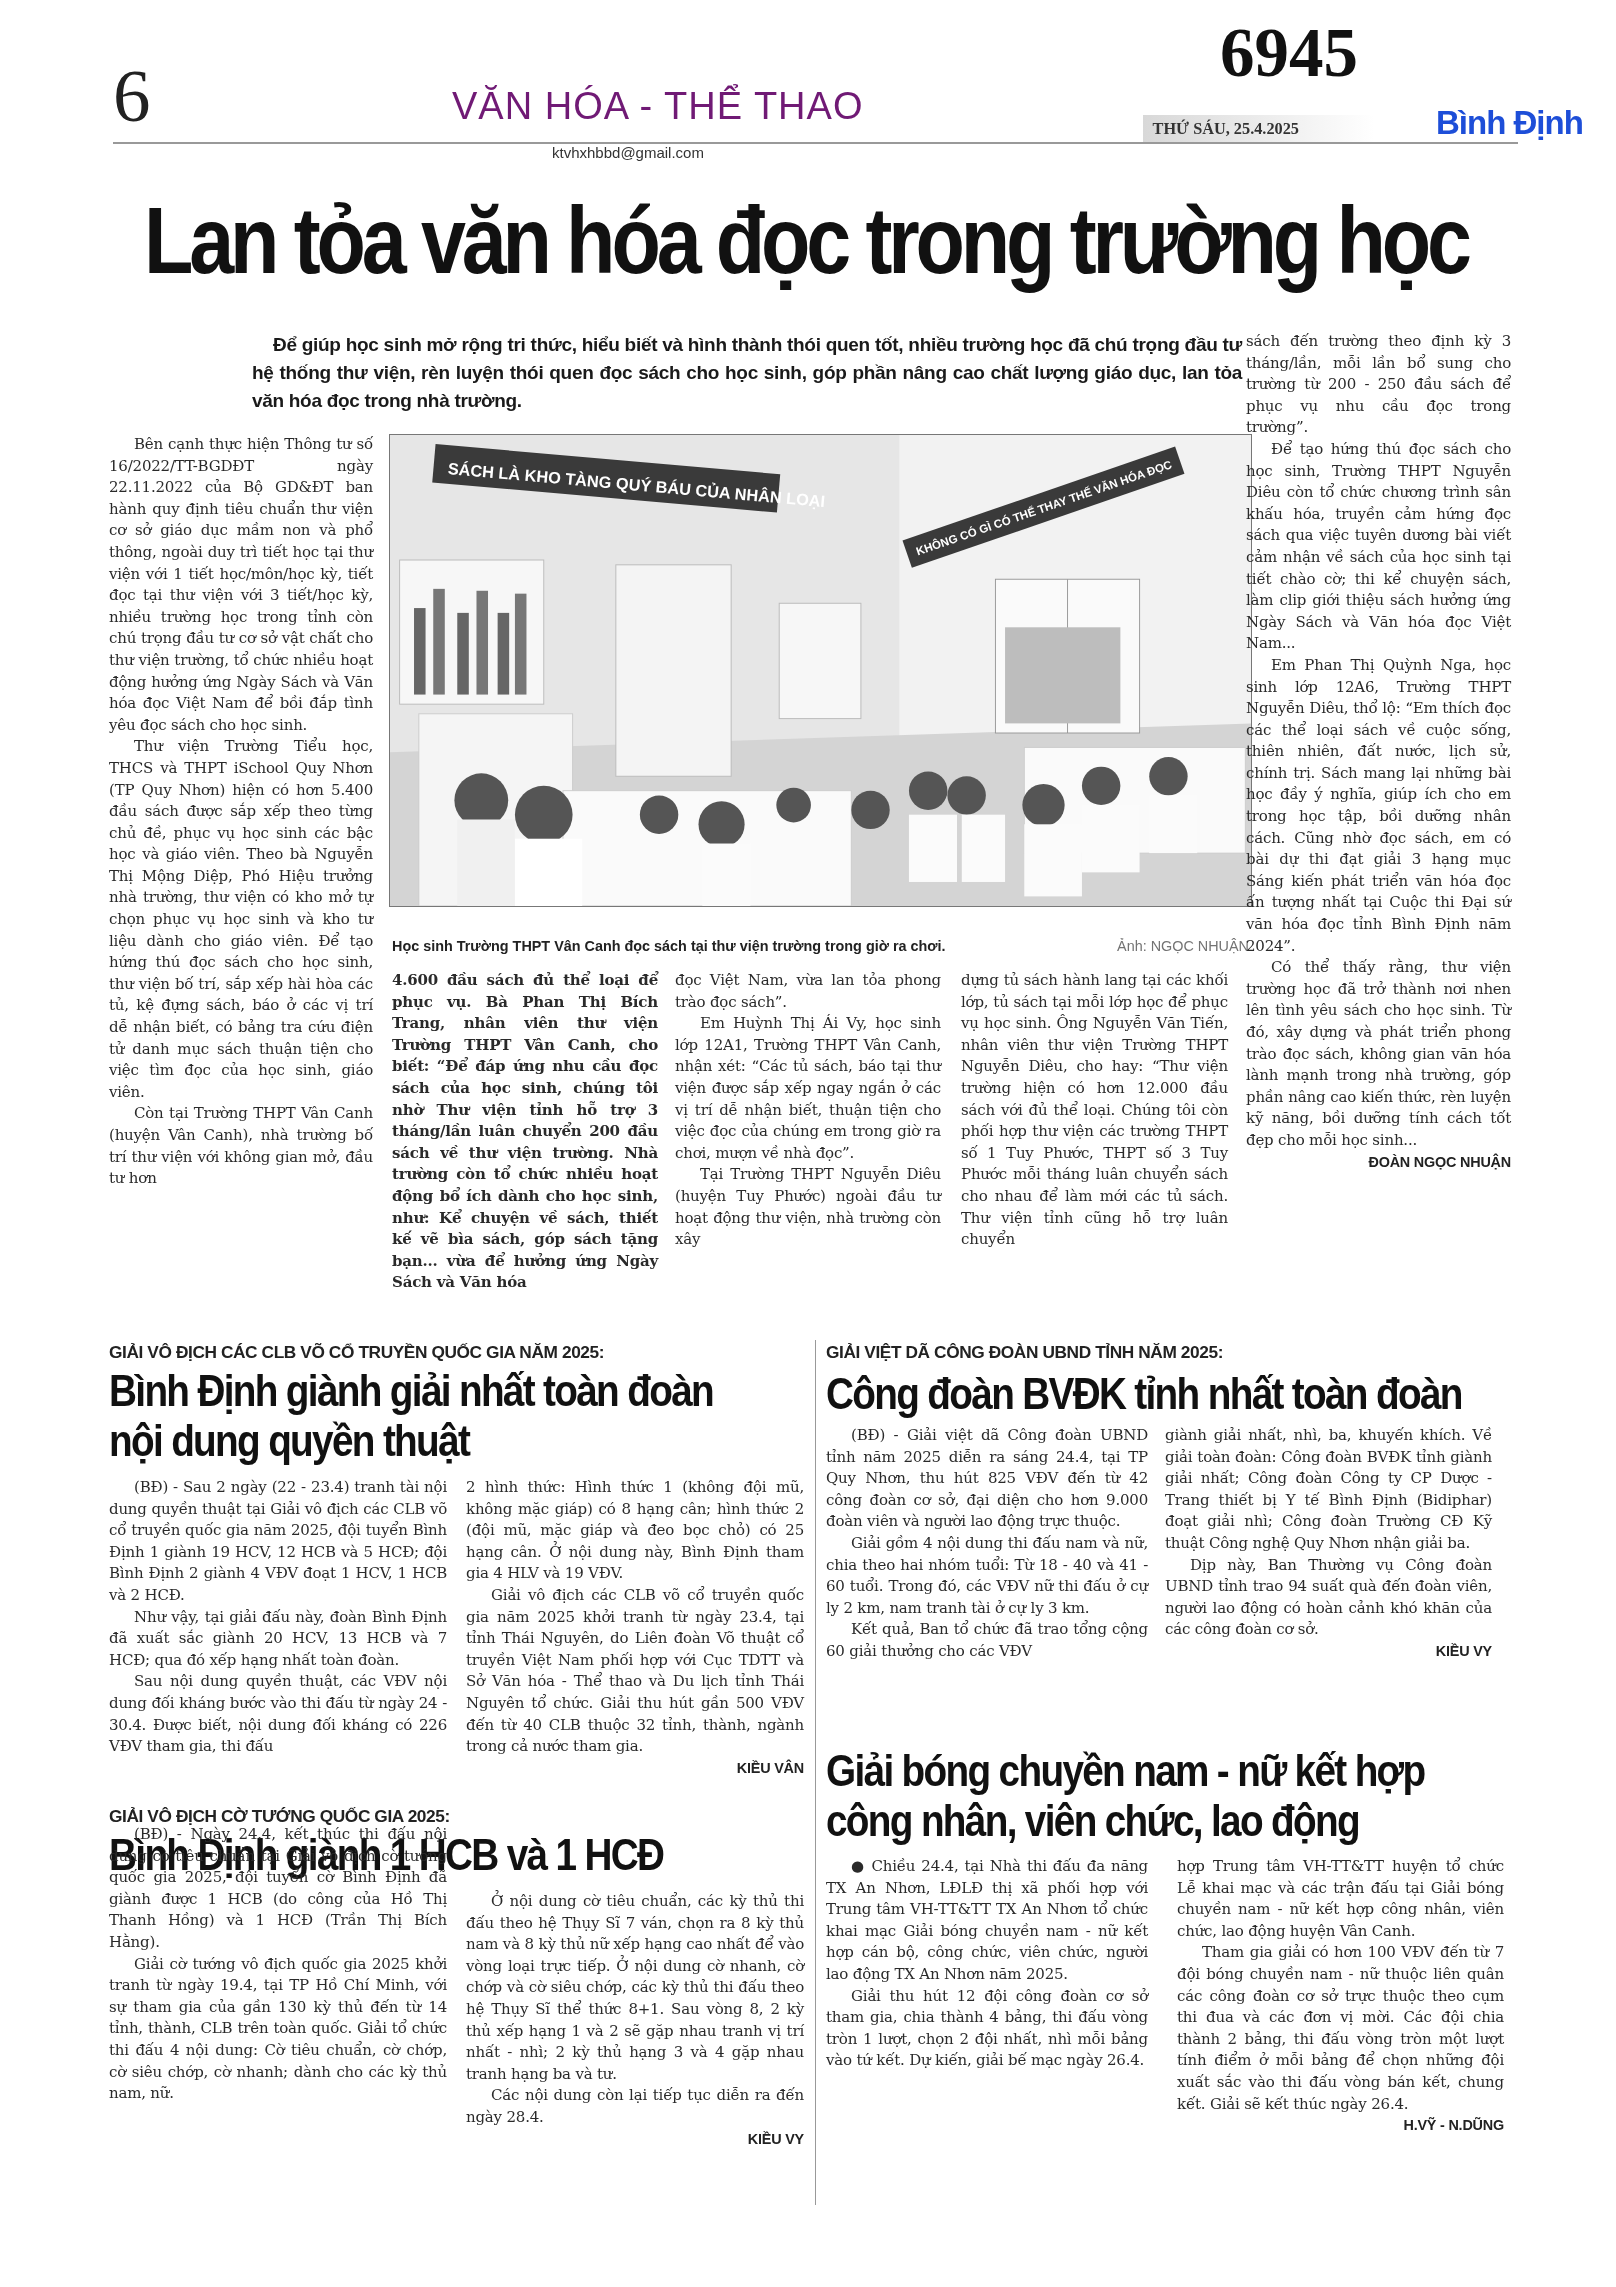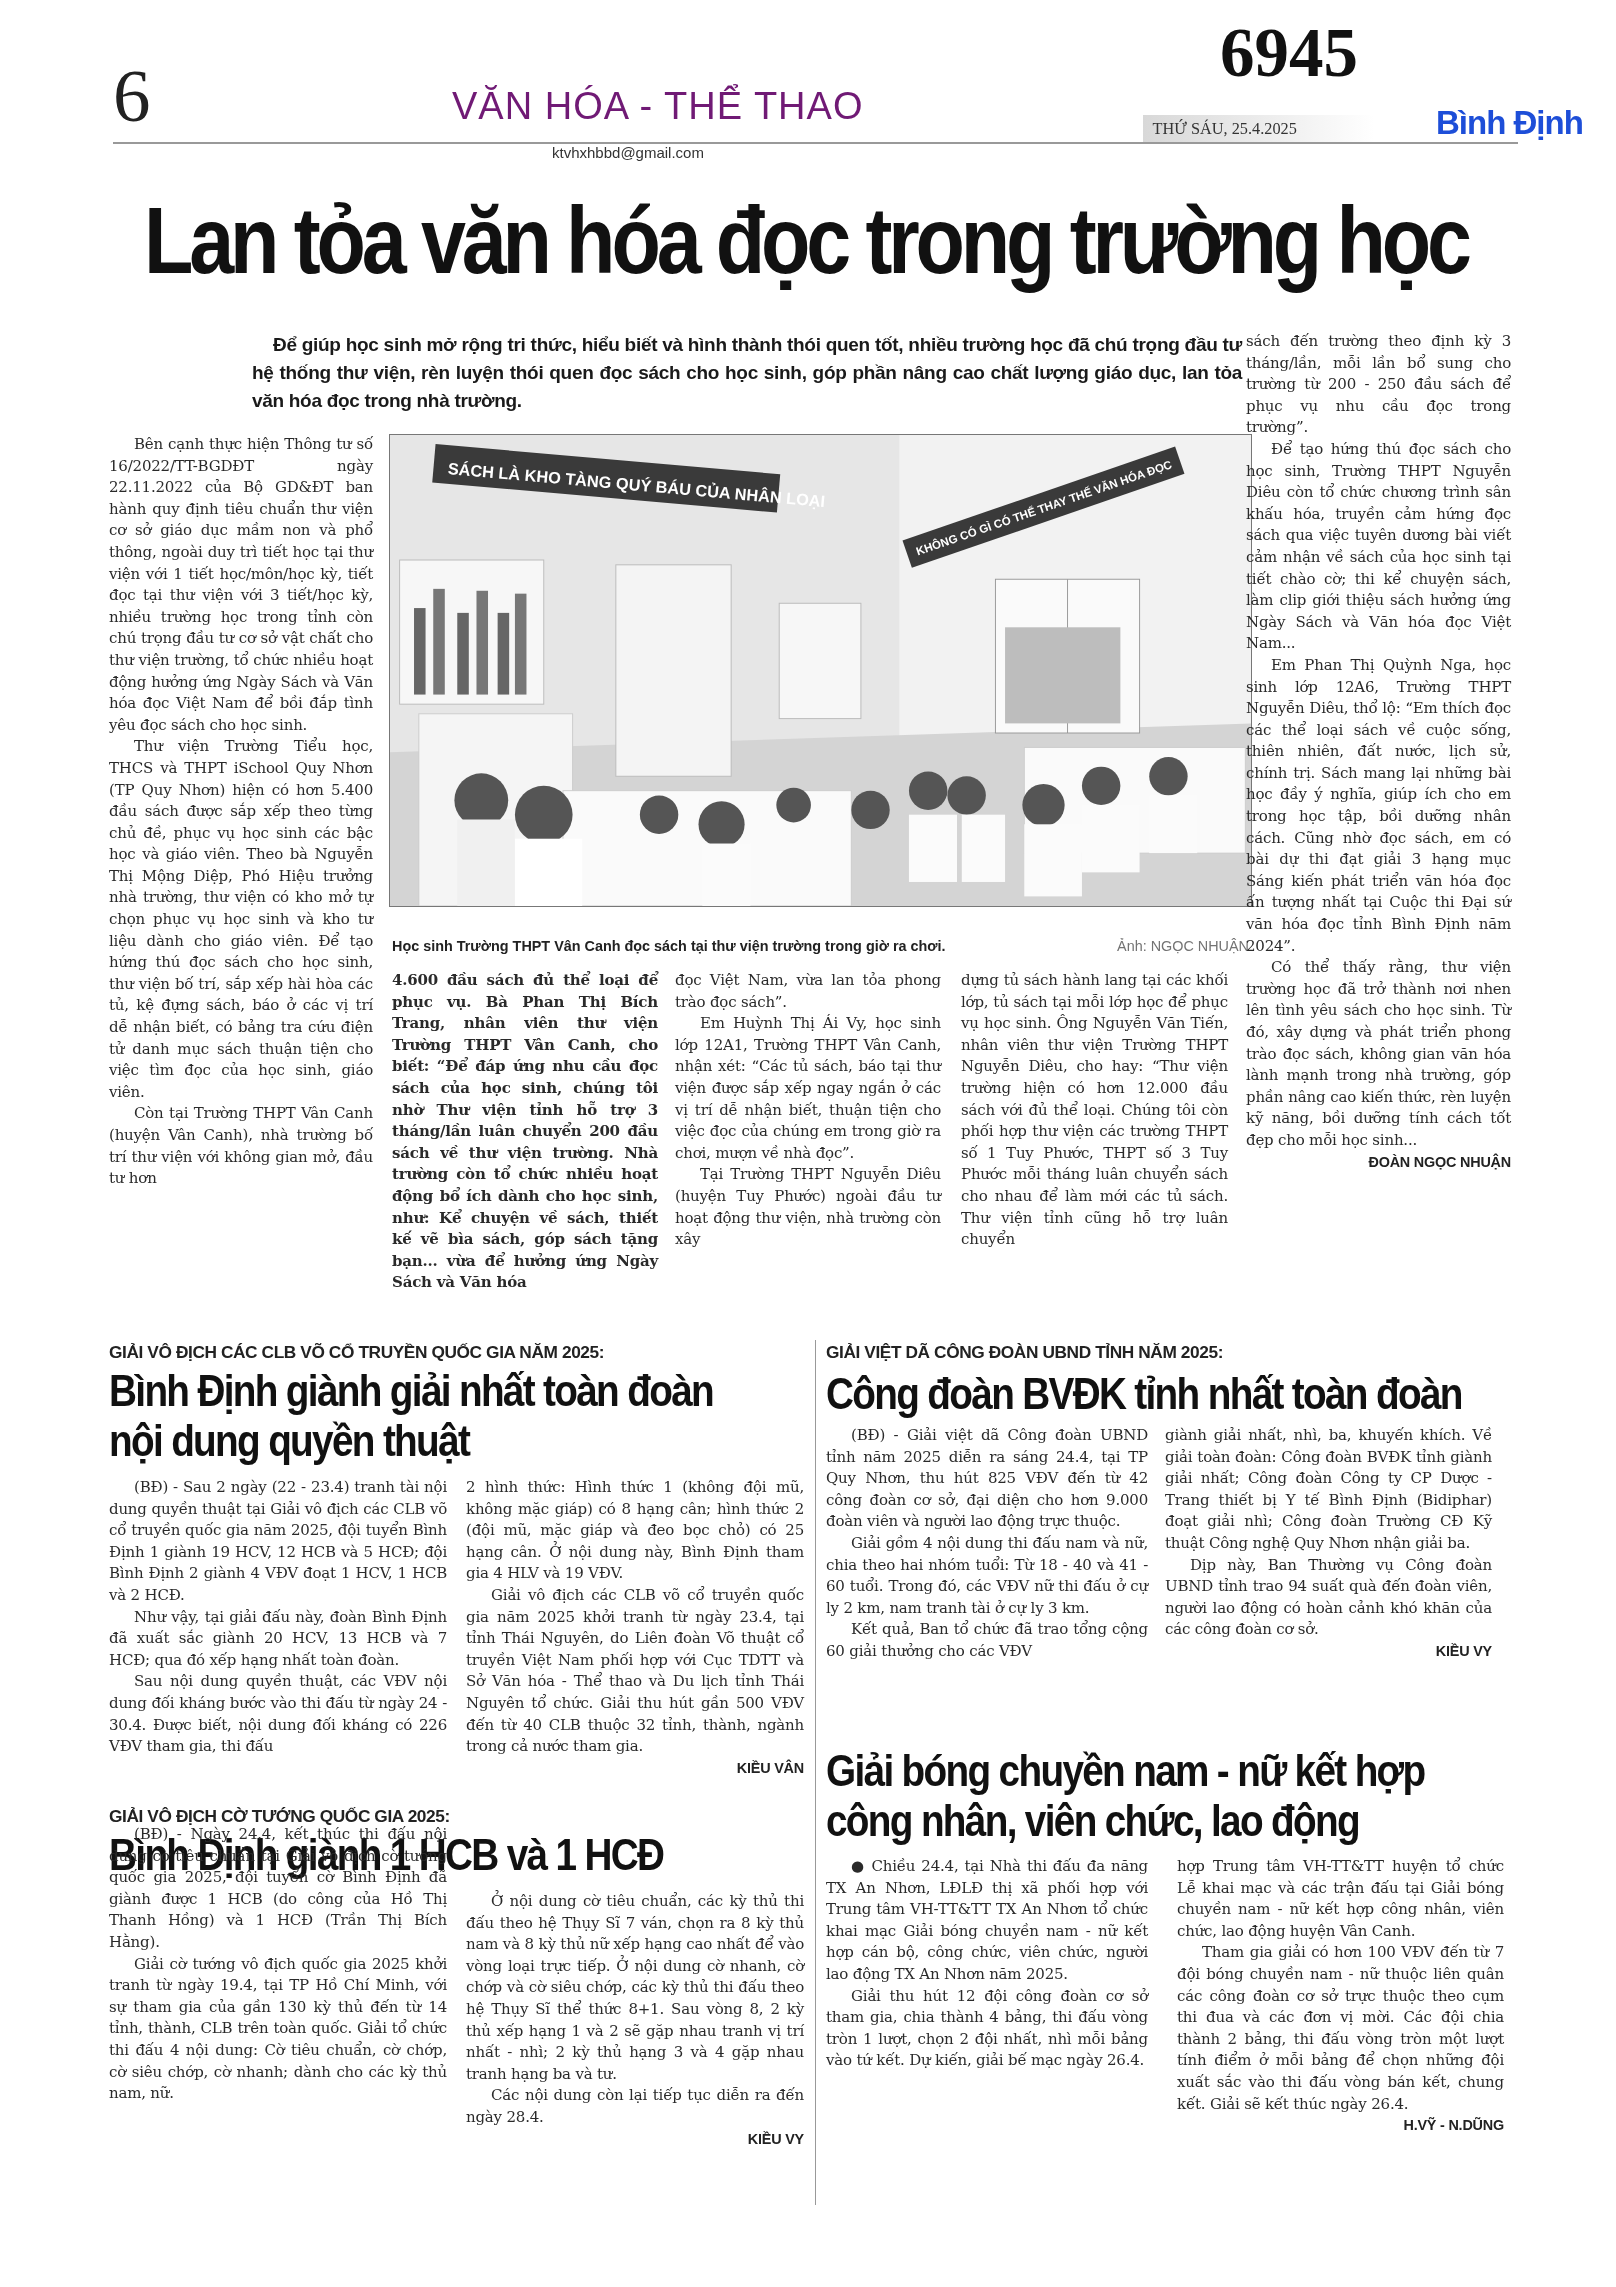--- a/index.html
+++ b/index.html
@@ -4,21 +4,21 @@
 <style>
   * { box-sizing: border-box; margin: 0; padding: 0; }
   html, body { width: 1617px; height: 2287px; background: #ffffff; overflow: hidden; }
   body { position: relative; color: #1c1c1c; font-family: "DejaVu Serif", serif; }
   .abs { position: absolute; }
 
   .page-num { left: 113px; top: 58px; font-family: "Liberation Serif", serif; font-size: 75px; line-height: 1; color: #222; }
   .section { left: 452px; top: 85px; font-family: "Liberation Sans", sans-serif; font-size: 38px; color: #701a75; letter-spacing: 1px; }
   .email { left: 552px; top: 144px; font-family: "Liberation Sans", sans-serif; font-size: 15px; color: #333; }
   .issue { left: 1220px; top: 19px; font-family: "Liberation Serif", serif; font-weight: bold; font-size: 69px; color: #111; line-height: 1; }
-  .datebox { left: 1143px; top: 115px; width: 231px; height: 27px; background: linear-gradient(90deg,#d8d8d8,#ffffff); font-family: "Liberation Serif", serif; font-weight: normal; font-size: 16.3px; color: #333; padding: 3.8px 9.6px; }
+  .datebox { left: 1143px; top: 115px; width: 231px; height: 27px; background: linear-gradient(90deg,#d8d8d8,#ffffff); font-family: "Liberation Serif", serif; font-weight: bold; font-size: 16.3px; color: #333; padding: 3.8px 9.6px; }
   .brand { left: 1436px; top: 104px; font-family: "Liberation Sans", sans-serif; font-weight: bold; font-size: 33px; color: #1d4ed8; letter-spacing: -1px; }
   .rule { left: 113px; top: 142px; width: 1405px; height: 1.9px; background: #999; }
 
   .headline { left: 144px; top: 192px; width: 1345px; font-family: "Liberation Sans", sans-serif; font-weight: bold; font-size: 94px; letter-spacing: -4.8px; transform: scaleX(0.86); transform-origin: left top; color: #111; line-height: 1.05; white-space: nowrap; }
 
   .sapo { left: 252px; top: 331px; width: 990px; font-family: "Liberation Sans", sans-serif; font-weight: bold; font-size: 19px; line-height: 28px; color: #1a1a1a; text-align: justify; text-indent: 21px; letter-spacing: -0.3px; }
 
   .col { font-family: "DejaVu Serif", serif; font-size: 15px; line-height: 21.6px; text-align: justify; color: #2a2a2a; letter-spacing: -0.2px; }
   .col p { text-indent: 25px; }
   .col p.noind { text-indent: 0; }

